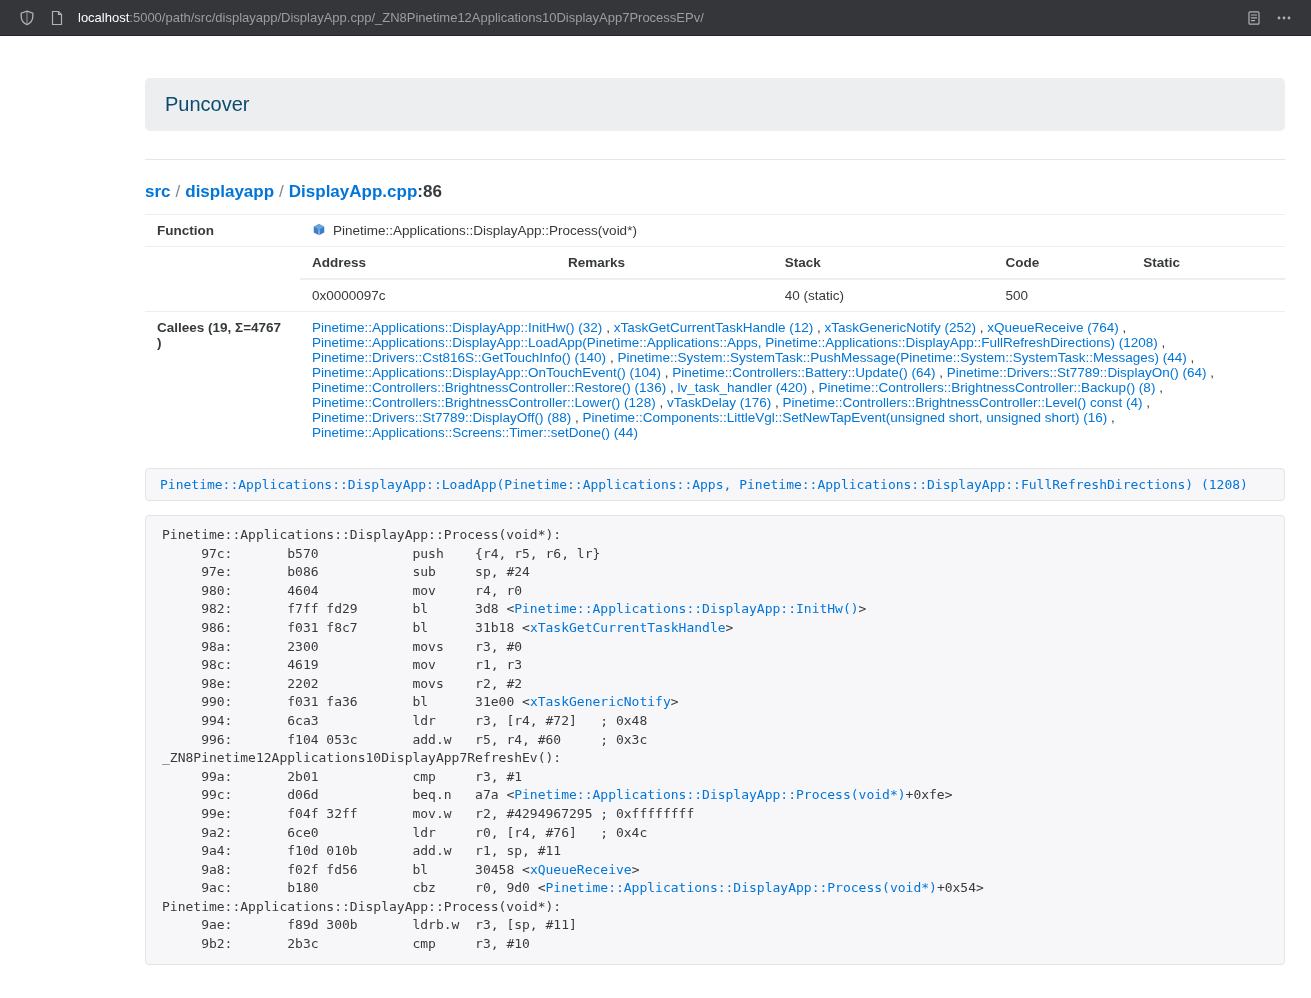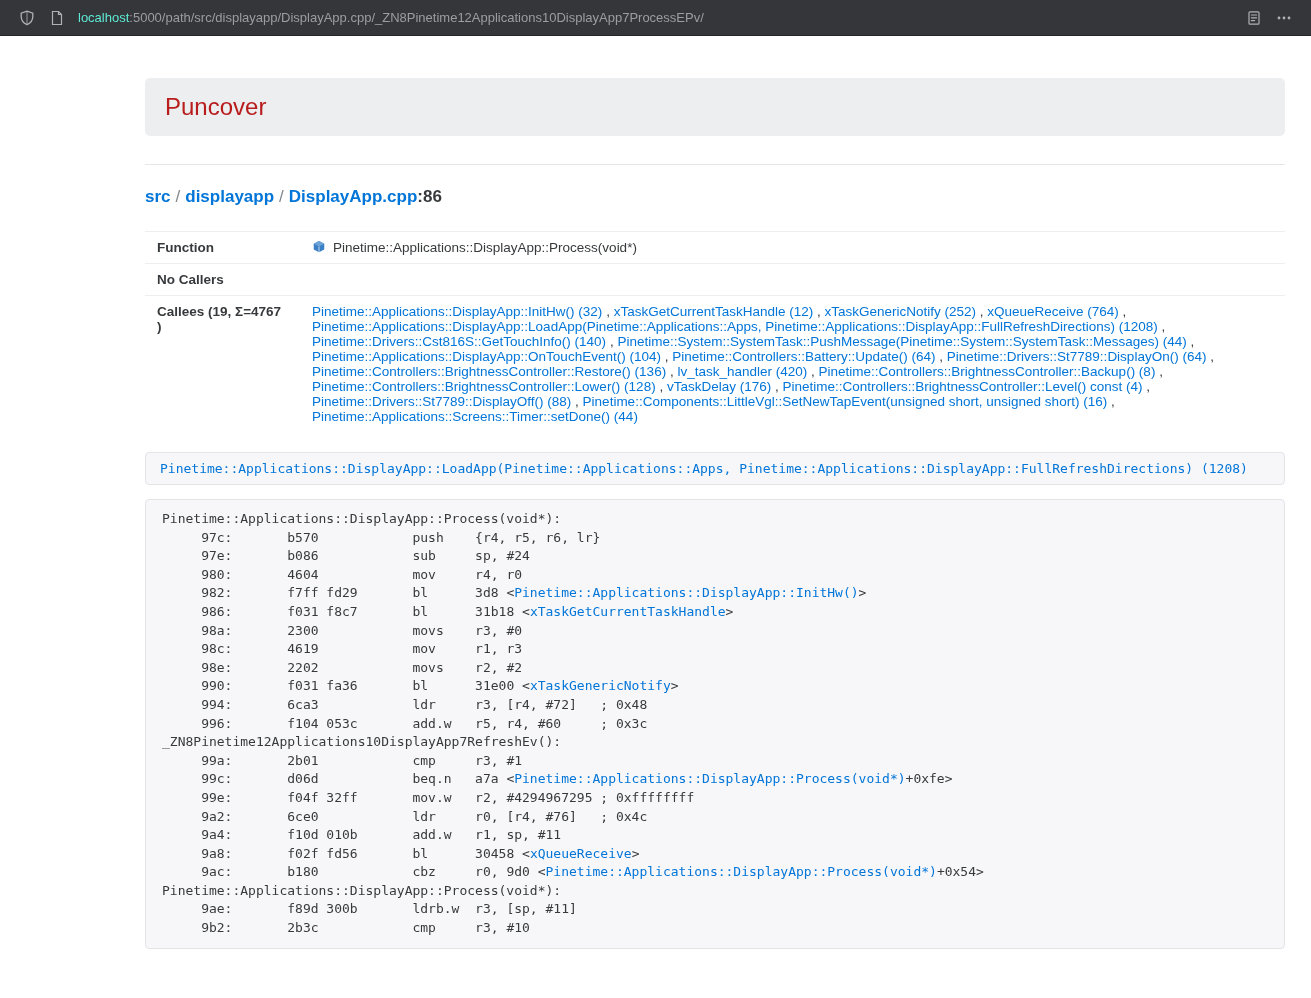--- a/index.html
+++ b/index.html
@@ -15,31 +15,31 @@
   .browser-bar {
     height:36px; background:#35363a; border-bottom:1px solid #26272b;
     display:flex; align-items:center; padding:0 12px;
   }
   .bb-icon { width:16px; height:16px; margin:0 7px; color:#b1b1b3; flex:none; display:inline-block; }
   .bb-icon svg { width:16px; height:16px; display:block; }
   .url-text {
     flex:1; margin-left:6px; font-size:13px; color:#9c9da1;
     white-space:nowrap; overflow:hidden;
   }
-  .url-host { color:#5eead4; }
+  .url-host { color:#ffffff; }
 
   
   .container { width:1140px; margin:42px 0 0 145px; }
 
   .jumbotron { background:#eceeef; border-radius:5px; padding:15px 20px; }
-  .jumbotron h1 { font-size:24px; font-weight:400; color:#b91c1c; }
+  .jumbotron h1 { font-size:20px; font-weight:400; color:#0c4a6e; }
 
   hr.divider { border:none; border-top:1px solid #e4e6e8; margin:28px 0 22px 0; }
 
-  .breadcrumb { font-size:17px; font-weight:700; margin-bottom:24px; }
+  .breadcrumb { font-size:17px; font-weight:700; margin-bottom:12px; }
   .breadcrumb .sep { color:#818a91; font-weight:400; margin:0 5px; }
   .breadcrumb .line-ref { color:#373a3c; }
 
   table.info { width:100%; border-collapse:collapse; font-size:13.5px; margin-top:8px; }
   table.info > tbody > tr > td {
     border-top:1px solid #eceeef; padding:8px 12px; vertical-align:top; text-align:left;
   }
   td.label-col { width:155px; font-weight:700; }
   td.nested { padding:0 !important; }
 
@@ -120,23 +120,44 @@
         <td data-name="function-name-cell">
           <span class="fn-icon" data-name="function-icon">
             <svg viewBox="0 0 16 16">
               <path d="M8 1L14 4.2v6.6L8 14 2 10.8V4.2L8 1z" fill="#3b7fc4"></path>
               <path d="M8 1L14 4.2 8 7.4 2 4.2 8 1z" fill="#6ea3d8"></path>
               <path d="M8 7.4v6.6" stroke="#ffffff" stroke-width="0.8"></path>
             </svg>
           </span><span data-name="function-name">Pinetime::Applications::DisplayApp::Process(void*)</span>
         </td>
       </tr>
-      <tr data-name="no-callers-row">
-        <td class="label-col" data-name="no-callers-label">No Callers</td>
-        <td data-name="no-callers-value"></td>
+      <tr data-name="stats-container-row">
+        <td class="label-col" data-name="empty-label-cell"></td>
+        <td class="nested" data-name="stats-cell">
+          <table class="stats" data-name="stats-table">
+            <thead>
+              <tr data-name="stats-header-row">
+                <th class="c-addr" data-name="column-header-address">Address</th>
+                <th class="c-rem" data-name="column-header-remarks">Remarks</th>
+                <th class="c-stk" data-name="column-header-stack">Stack</th>
+                <th class="c-code" data-name="column-header-code">Code</th>
+                <th data-name="column-header-static">Static</th>
+              </tr>
+            </thead>
+            <tbody>
+              <tr data-name="stats-row">
+                <td data-name="address-value">0x0000097c</td>
+                <td data-name="remarks-value"></td>
+                <td data-name="stack-value">40 (static)</td>
+                <td data-name="code-value">500</td>
+                <td data-name="static-value"></td>
+              </tr>
+            </tbody>
+          </table>
+        </td>
       </tr>
       <tr data-name="callees-row">
         <td class="label-col" data-name="callees-label">Callees (19, Σ=4767 )</td>
         <td class="callees-cell" data-name="callees-list"><a href="#" data-name="callee-link">Pinetime::Applications::DisplayApp::InitHw() (32)</a><span data-name="callee-separator"> , </span><a href="#" data-name="callee-link">xTaskGetCurrentTaskHandle (12)</a><span data-name="callee-separator"> , </span><a href="#" data-name="callee-link">xTaskGenericNotify (252)</a><span data-name="callee-separator"> , </span><a href="#" data-name="callee-link">xQueueReceive (764)</a><span data-name="callee-separator"> , </span><a href="#" data-name="callee-link">Pinetime::Applications::DisplayApp::LoadApp(Pinetime::Applications::Apps, Pinetime::Applications::DisplayApp::FullRefreshDirections) (1208)</a><span data-name="callee-separator"> , </span><a href="#" data-name="callee-link">Pinetime::Drivers::Cst816S::GetTouchInfo() (140)</a><span data-name="callee-separator"> , </span><a href="#" data-name="callee-link">Pinetime::System::SystemTask::PushMessage(Pinetime::System::SystemTask::Messages) (44)</a><span data-name="callee-separator"> , </span><a href="#" data-name="callee-link">Pinetime::Applications::DisplayApp::OnTouchEvent() (104)</a><span data-name="callee-separator"> , </span><a href="#" data-name="callee-link">Pinetime::Controllers::Battery::Update() (64)</a><span data-name="callee-separator"> , </span><a href="#" data-name="callee-link">Pinetime::Drivers::St7789::DisplayOn() (64)</a><span data-name="callee-separator"> , </span><a href="#" data-name="callee-link">Pinetime::Controllers::BrightnessController::Restore() (136)</a><span data-name="callee-separator"> , </span><a href="#" data-name="callee-link">lv_task_handler (420)</a><span data-name="callee-separator"> , </span><a href="#" data-name="callee-link">Pinetime::Controllers::BrightnessController::Backup() (8)</a><span data-name="callee-separator"> , </span><a href="#" data-name="callee-link">Pinetime::Controllers::BrightnessController::Lower() (128)</a><span data-name="callee-separator"> , </span><a href="#" data-name="callee-link">vTaskDelay (176)</a><span data-name="callee-separator"> , </span><a href="#" data-name="callee-link">Pinetime::Controllers::BrightnessController::Level() const (4)</a><span data-name="callee-separator"> , </span><a href="#" data-name="callee-link">Pinetime::Drivers::St7789::DisplayOff() (88)</a><span data-name="callee-separator"> , </span><a href="#" data-name="callee-link">Pinetime::Components::LittleVgl::SetNewTapEvent(unsigned short, unsigned short) (16)</a><span data-name="callee-separator"> , </span><a href="#" data-name="callee-link">Pinetime::Applications::Screens::Timer::setDone() (44)</a></td>
       </tr>
     </tbody>
   </table>
 
   <div class="highlight-box" data-name="highlighted-callee-banner">
     <a href="#" data-name="highlighted-callee-link">Pinetime::Applications::DisplayApp::LoadApp(Pinetime::Applications::Apps, Pinetime::Applications::DisplayApp::FullRefreshDirections) (1208)</a>

